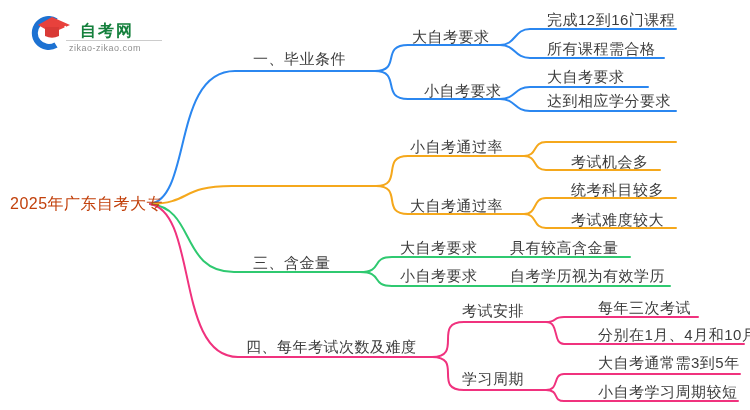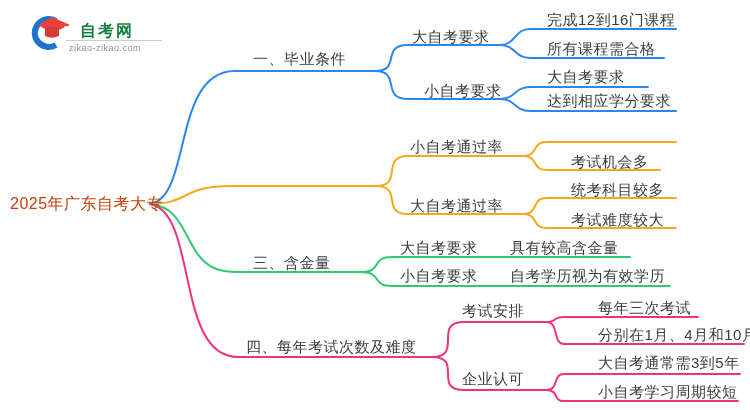--- a/index.html
+++ b/index.html
@@ -110,19 +110,19 @@
   <div class="node" style="left:571px;top:212px">考试难度较大</div>
 
   <div class="node" style="left:253px;top:255px">三、含金量</div>
   <div class="node" style="left:400px;top:240px">大自考要求</div>
   <div class="node" style="left:400px;top:268px">小自考要求</div>
   <div class="node" style="left:510px;top:240px">具有较高含金量</div>
   <div class="node" style="left:510px;top:268px">自考学历视为有效学历</div>
 
   <div class="node" style="left:246px;top:339px">四、每年考试次数及难度</div>
   <div class="node" style="left:462px;top:303px">考试安排</div>
-  <div class="node" style="left:462px;top:371px">企业认可</div>
+  <div class="node" style="left:462px;top:371px">学习周期</div>
   <div class="node" style="left:598px;top:300px">每年三次考试</div>
   <div class="node" style="left:598px;top:327px">分别在1月、4月和10月</div>
   <div class="node" style="left:598px;top:355px">大自考通常需3到5年</div>
   <div class="node" style="left:598px;top:384px">小自考学习周期较短</div>
 
 </div>
 
 </body></html>

